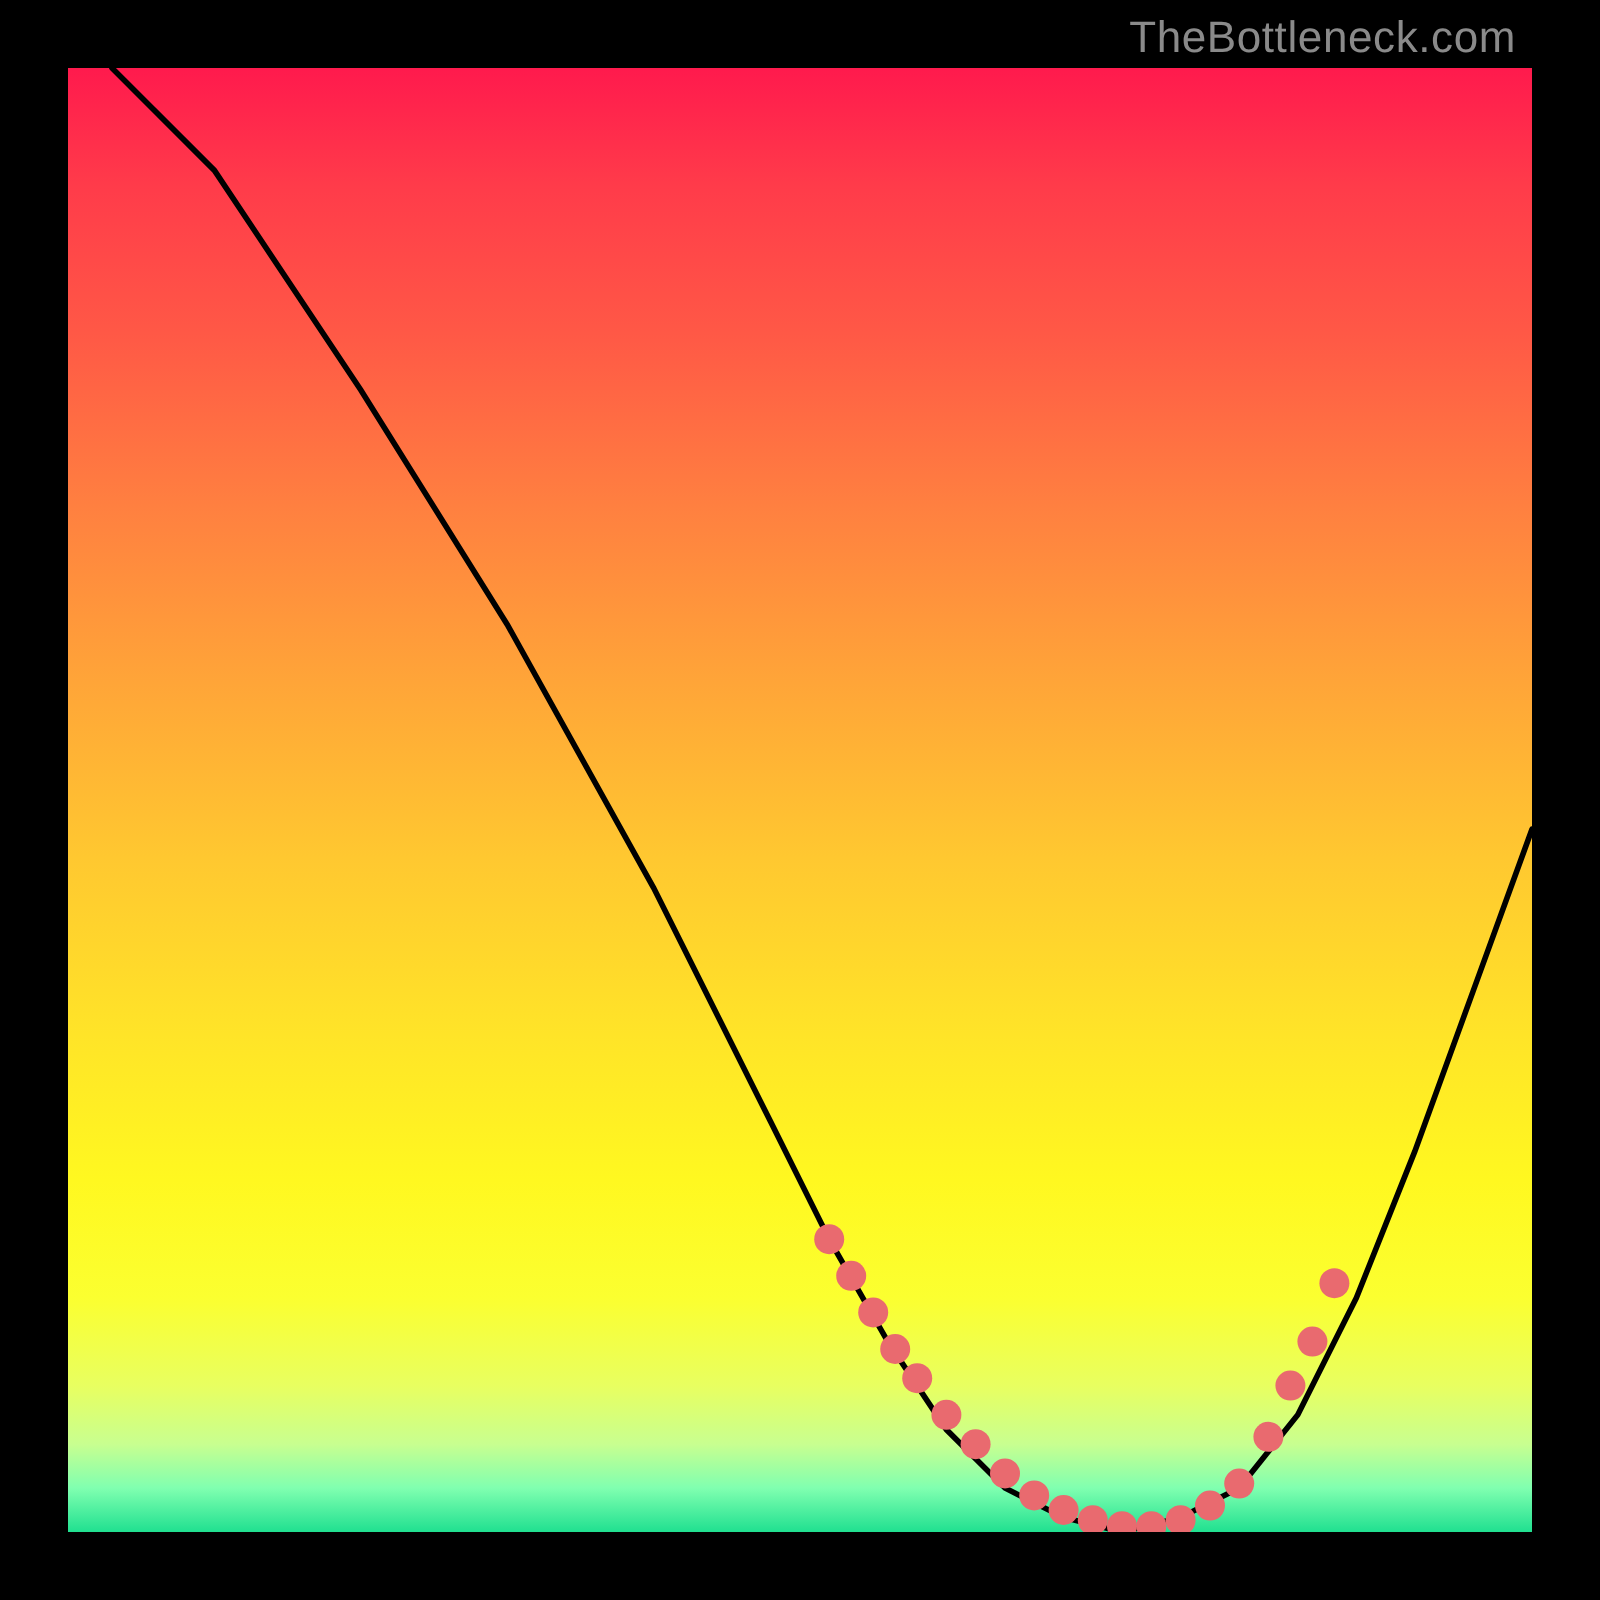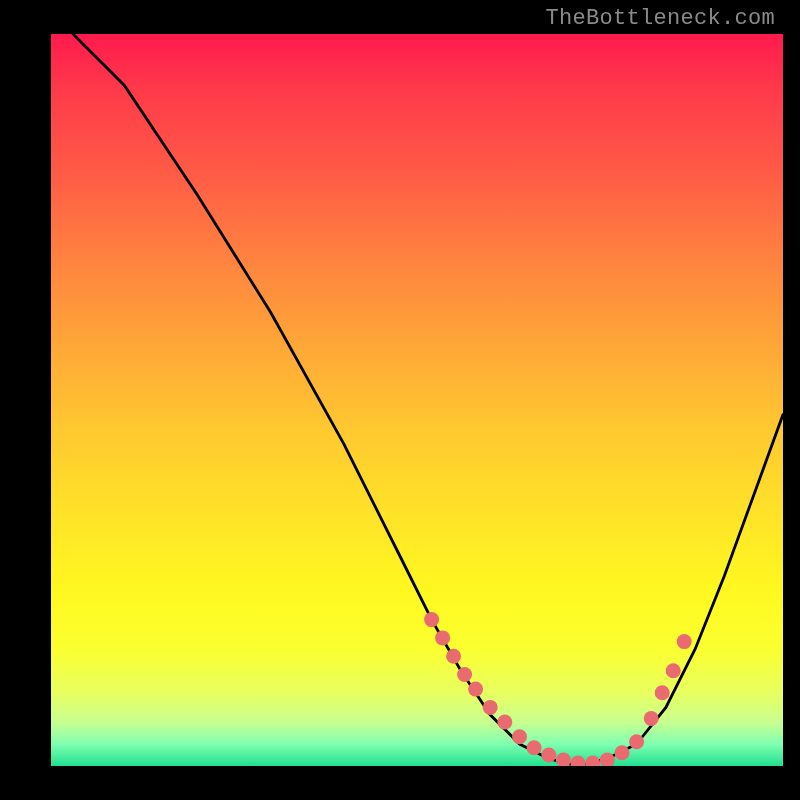--- a/index.html
+++ b/index.html
@@ -6,25 +6,24 @@
   body {
     background: #000;
     width: 800px;
     height: 800px;
     overflow: hidden;
     position: relative;
     font-family: Arial, sans-serif;
   }
   .frame {
     position: absolute;
-    top: 0; left: 17px;
+    top: 0; left: 0;
     width: 768px;
     height: 800px;
     background: #000;
-    font-family: Liberation Mono, monospace;
   }
   .plot {
     position: absolute;
     top: 34px;
     left: 34px;
     width: 732px;
     height: 732px;
     background: linear-gradient(to bottom,
       #ff1a4d 0%,
       #ff3b4a 8%,

